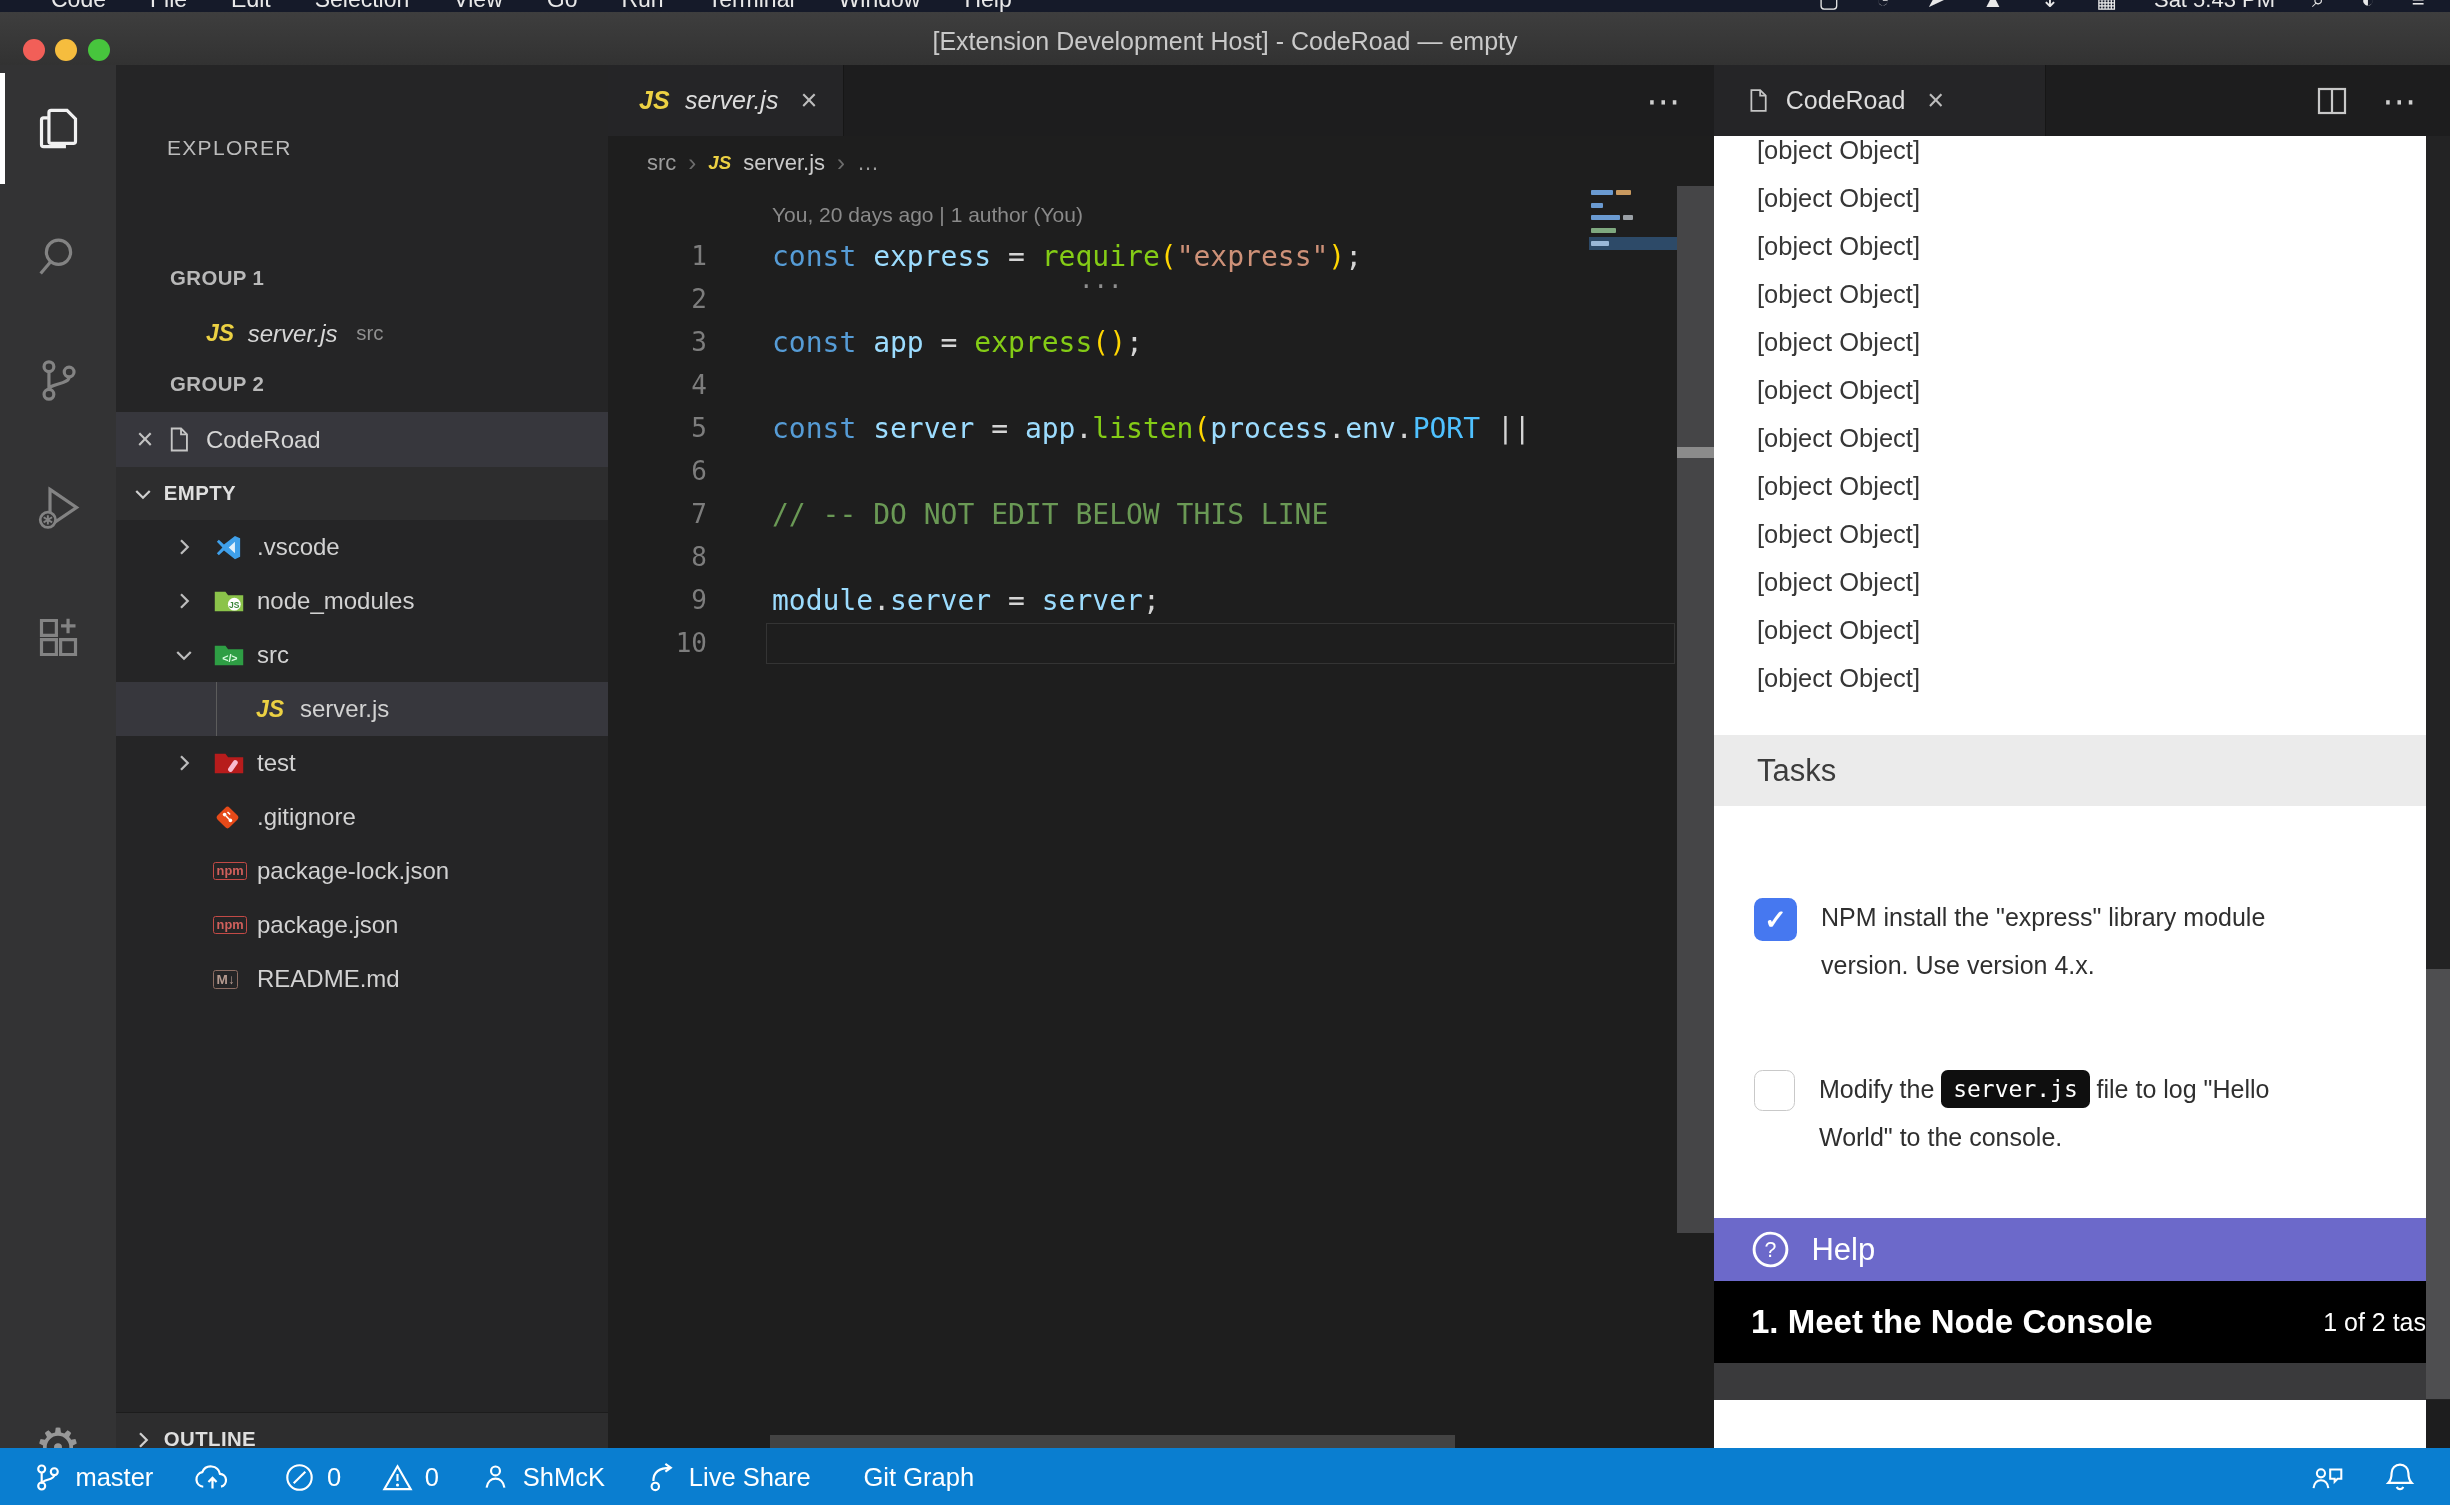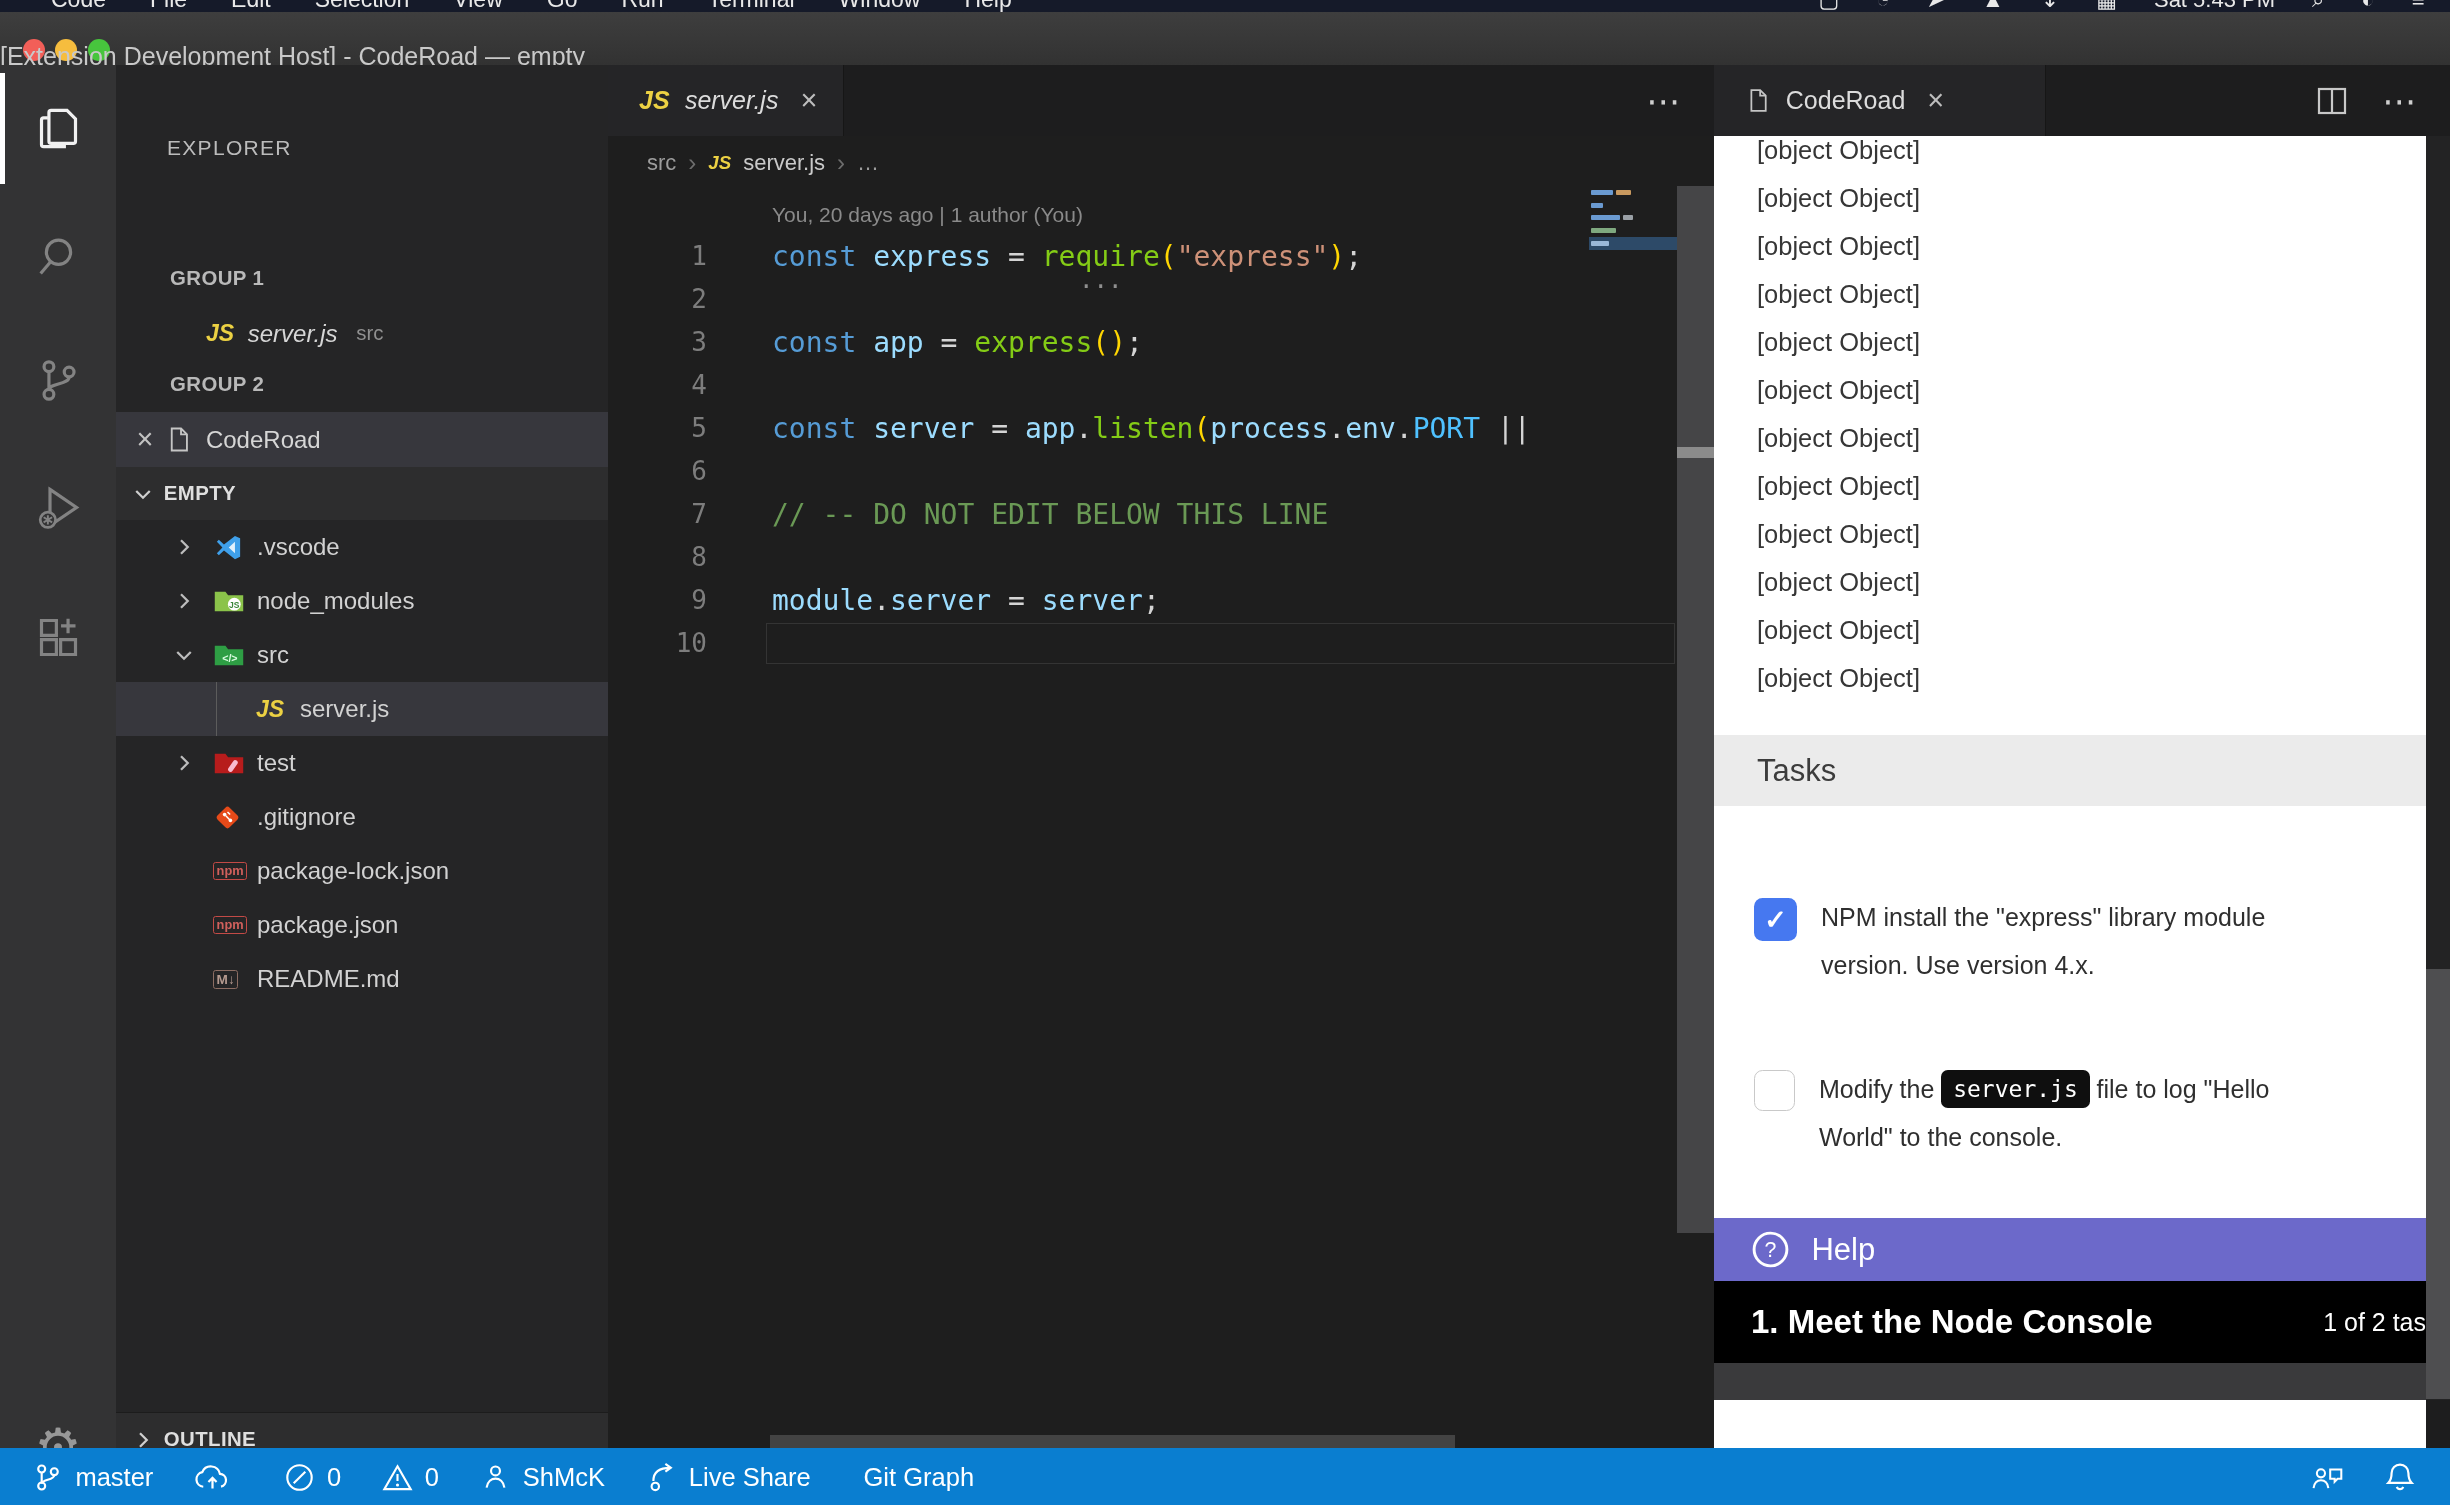--- a/index.html
+++ b/index.html
@@ -12,21 +12,21 @@
   .menubar-inner span{margin-right:44px;}
   .menubar-right{position:absolute;right:25.5px;top:-12.8px;display:flex;gap:37px;color:#e9e9e9;font-size:22px;}
 
   
   .titlebar{position:absolute;left:0;top:12px;width:2450px;height:53px;
     background:linear-gradient(#3e3e3e,#323232);border-bottom:0.9px solid #222;}
   .tl{position:absolute;top:27px;width:22px;height:22px;border-radius:50%;}
   .tl.red{left:23px;background:#f25f58;}
   .tl.yellow{left:55px;background:#f6bd3e;}
   .tl.green{left:88px;background:#47c53d;}
-  .title-text{position:absolute;left:0;right:0;top:18px;height:53px;line-height:53px;text-align:left;
+  .title-text{position:absolute;left:0;right:0;top:3px;height:53px;line-height:53px;text-align:center;
     color:#c9c9c9;font-size:25px;}
 
   
   .activitybar{position:absolute;left:0;top:65px;width:116px;height:1383px;background:#333334;}
   .ab-item{position:absolute;left:0;width:116px;height:102px;display:flex;align-items:center;justify-content:center;}
   .ab-indicator{position:absolute;left:0;top:7.7px;width:5.1px;height:111px;background:#ffffff;}
   .gear{font-size:53px;color:#989898;line-height:53px;}
 
   
   .sidebar{position:absolute;left:116px;top:65px;width:493px;height:1383px;background:#252526;overflow:hidden;}

